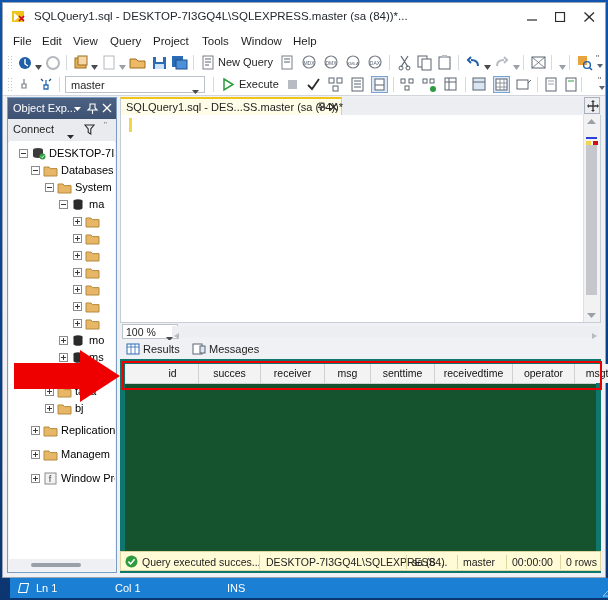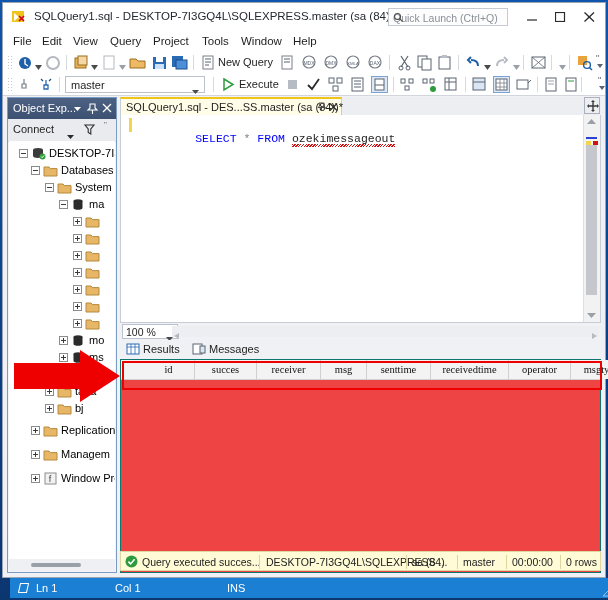--- a/index.html
+++ b/index.html
@@ -113,22 +113,22 @@
   .zoomsel .zv{position:absolute;left:3px;top:1px;font-size:10.5px;}
   .zoomsel .za{position:absolute;right:4px;top:6px;width:7px;height:4px;}
   .ztrack{position:absolute;left:52px;top:3px;right:2px;height:11px;background:#eceef2;}
   .ztri{position:absolute;top:3px;width:5px;height:6px;}
 
   .restabs{position:absolute;left:0;top:243px;right:0;height:19px;background:#f0f1f4;}
   .rtab{position:absolute;top:1px;height:17px;}
   .rtab .ri{position:absolute;left:0;top:1px;width:14px;height:14px;}
   .rtab .rl{position:absolute;left:17px;top:2px;font-size:11px;white-space:nowrap;}
 
-  .grid{position:absolute;left:0;top:262px;right:0;bottom:0;background:#ef4444;
-        border:1px solid #0f766e;box-sizing:border-box;font-family:Liberation Serif, serif;}
+  .grid{position:absolute;left:0;top:262px;right:0;bottom:0;background:#14532d;
+        border:5px solid #0f766e;box-sizing:border-box;}
   .ghead{position:absolute;left:0;top:0;right:0;height:19px;background:#f3f3f3;
          border-bottom:1px solid #d0d0d0;}
   .gcorner{position:absolute;left:0;top:0;width:22px;height:19px;
            border-right:1px solid #d0d0d0;background:#f3f3f3;}
   .gcell{position:absolute;top:0;height:19px;border-right:1px solid #d0d0d0;
          font-size:10.5px;color:#111;text-align:center;line-height:19px;
          background:#f3f3f3;box-sizing:border-box;overflow:hidden;}
   .redbox{position:absolute;border:2px solid #ee0000;box-sizing:border-box;pointer-events:none;}
 
   
@@ -156,29 +156,20 @@
   <div class="titlebar">
     <span class="title-icon">
       <svg width="16" height="16" viewBox="0 0 16 16">
         <rect x="1" y="2" width="12" height="11" fill="#f0c419"></rect>
         <path d="M3 4 l5 4 -5 4z" fill="#ffffff"></path>
         <path d="M8 7 l5 5 M13 7 l-5 5" stroke="#d0021b" stroke-width="1.6" fill="none"></path>
       </svg>
     </span>
     <span class="title-text">SQLQuery1.sql - DESKTOP-7I3GQ4L\SQLEXPRESS.master (sa (84))*...</span>
 
-    <div class="quicklaunch">
-      <span>Quick Launch (Ctrl+Q)</span>
-      <span class="ql-icon">
-        <svg width="11" height="11" viewBox="0 0 11 11">
-          <circle cx="4.5" cy="4.5" r="3" fill="none" stroke="#4a4a4a" stroke-width="1.1"></circle>
-          <line x1="6.7" y1="6.7" x2="9.6" y2="9.6" stroke="#4a4a4a" stroke-width="1.2"></line>
-        </svg>
-      </span>
-    </div>
 
     <div class="winbtn btn-min">
       <svg width="11" height="10">
             <line x1="0" y1="8" x2="10" y2="8" stroke="#2b2b2b" stroke-width="1.2"></line>
           </svg>
     </div>
     <div class="winbtn btn-max">
       <svg width="11" height="10">
             <rect x="0.5" y="0.5" width="9" height="9" fill="none" stroke="#2b2b2b" stroke-width="1.2"></rect>
           </svg>
@@ -705,23 +696,20 @@
       </div>
       <span class="tabdrop">
         <svg width="8" height="5">
               <path d="M0 0h8L4 5z" fill="#4a4a4a"></path>
             </svg></span>
     </div>
 
     <div class="editor">
       <div class="gutter">
         <div class="curline"></div>
-      </div>
-      <div class="code">
-        <span class="kw">SELECT</span><span> </span><span class="op">*</span><span> </span><span class="kw">FROM</span><span> </span><span class="sq">ozekimessageout</span>
       </div>
 
       <div class="vscroll">
         <div class="splitbtn">
           <svg width="14" height="14" style="margin:1px">
                 <path d="M7 2v10M2 7h10" stroke="#3b3b3b" stroke-width="1.4"></path>
                 <path d="M7 1l2 2H5zM7 13l2-2H5zM1 7l2-2v4zM13 7l-2-2v4z" fill="#3b3b3b"></path>
               </svg>
         </div>
         <div class="sb-arrow sb-up">

